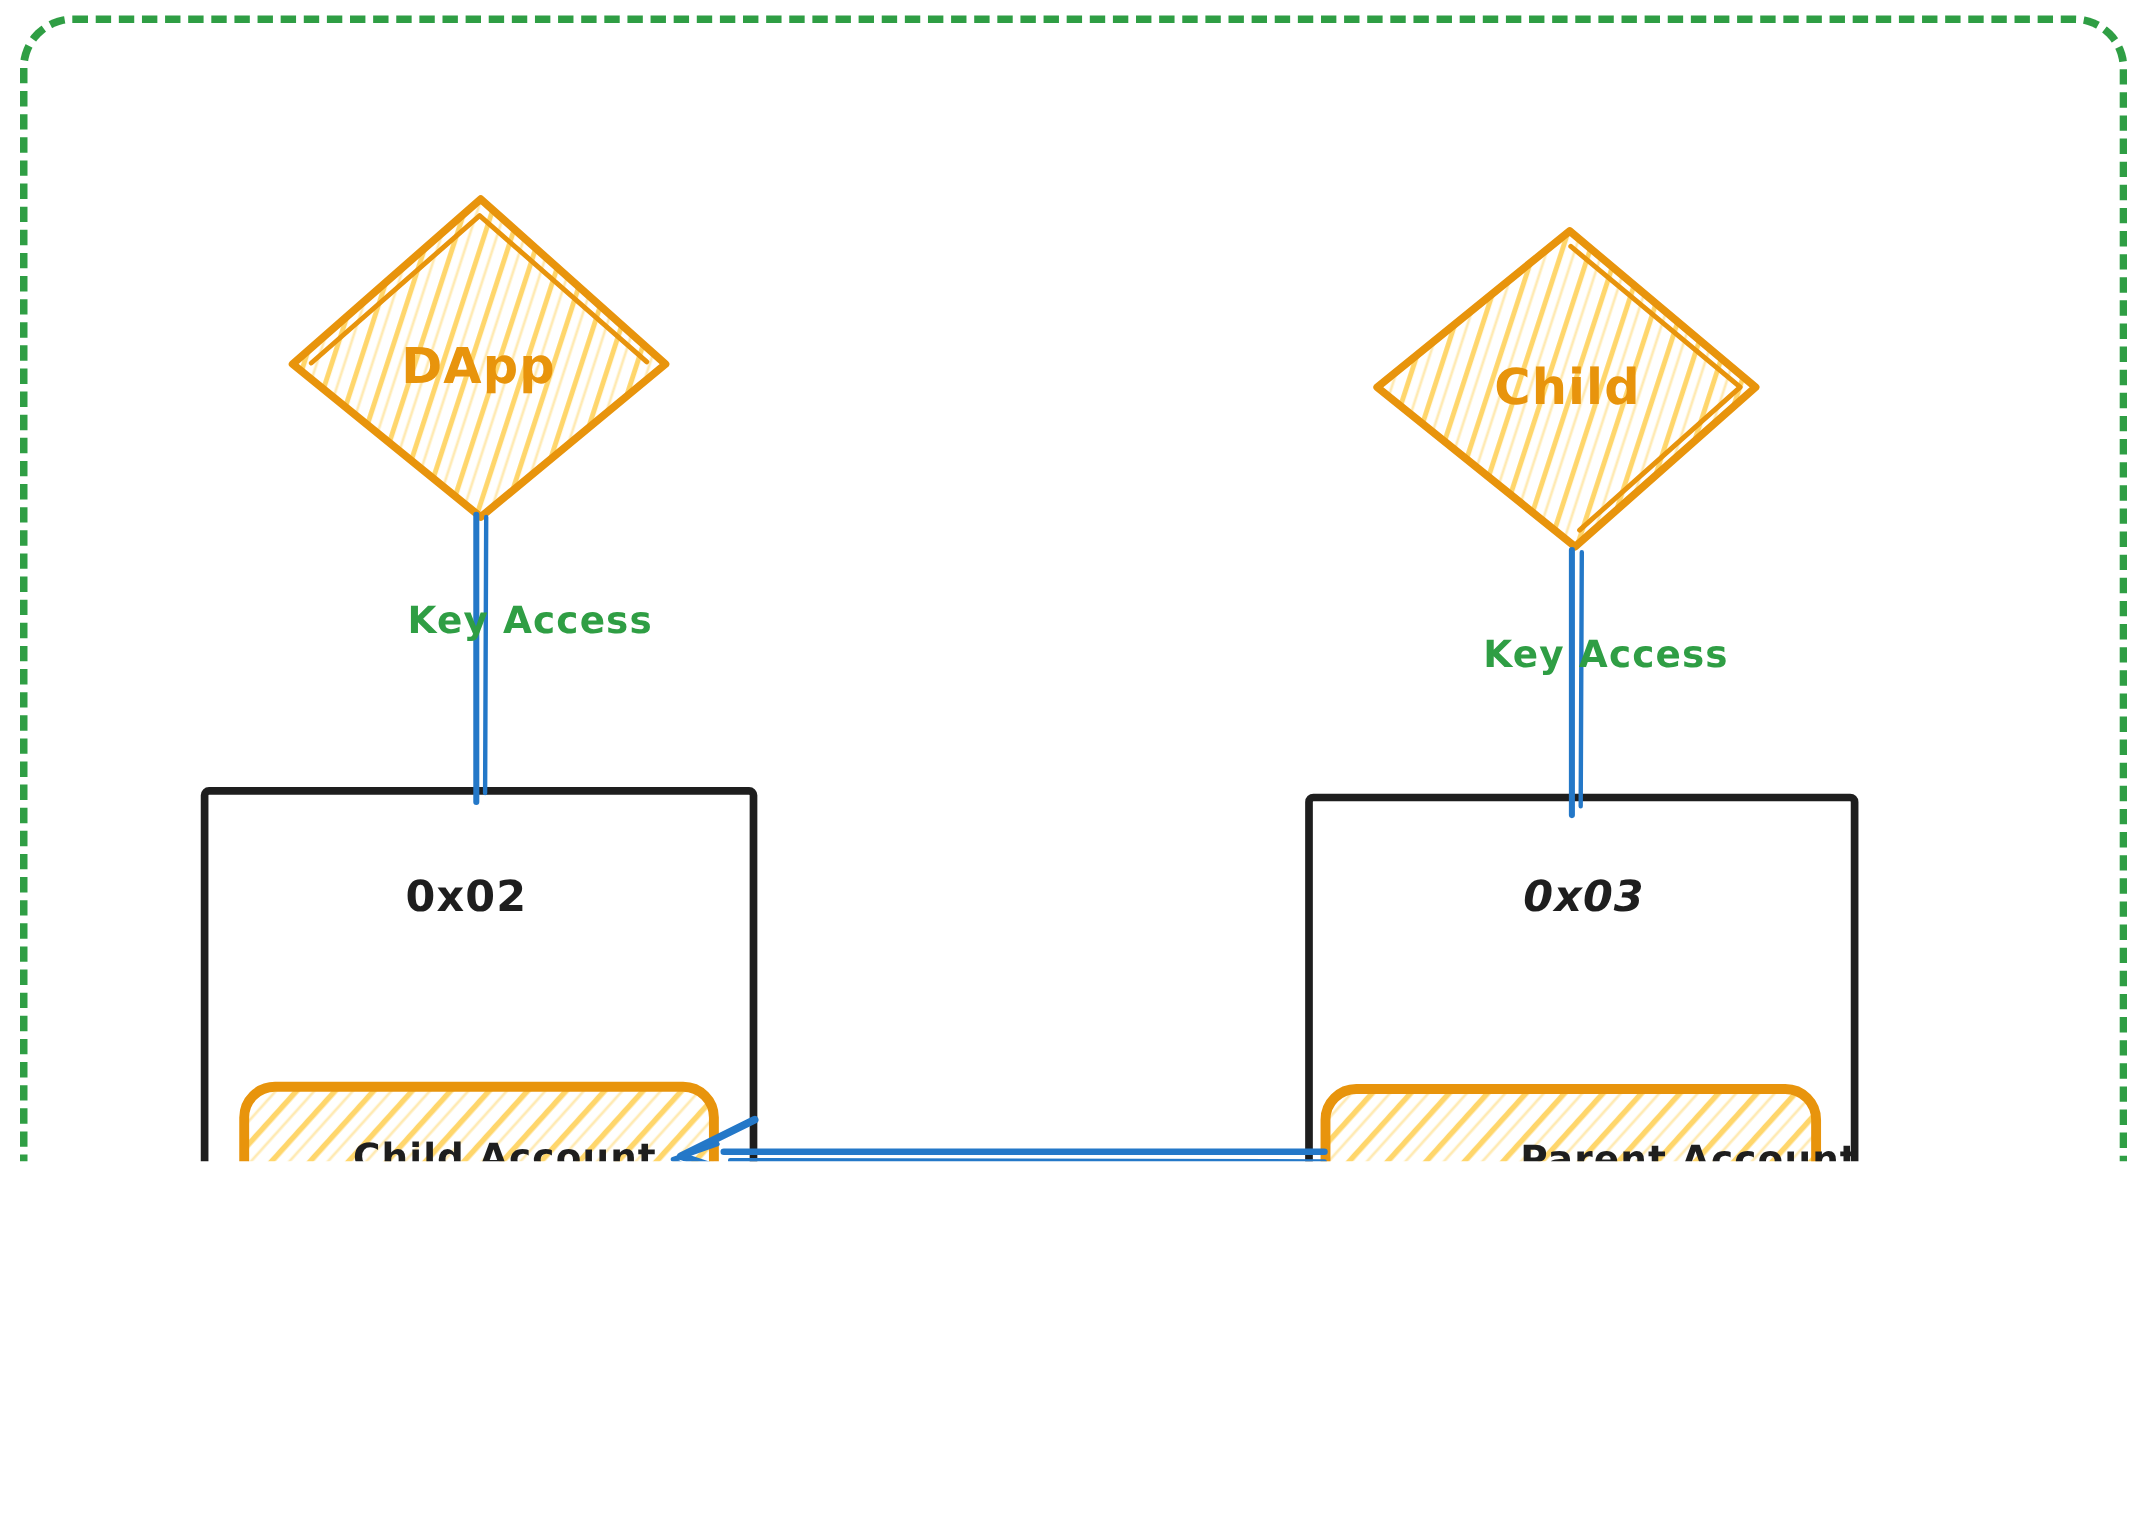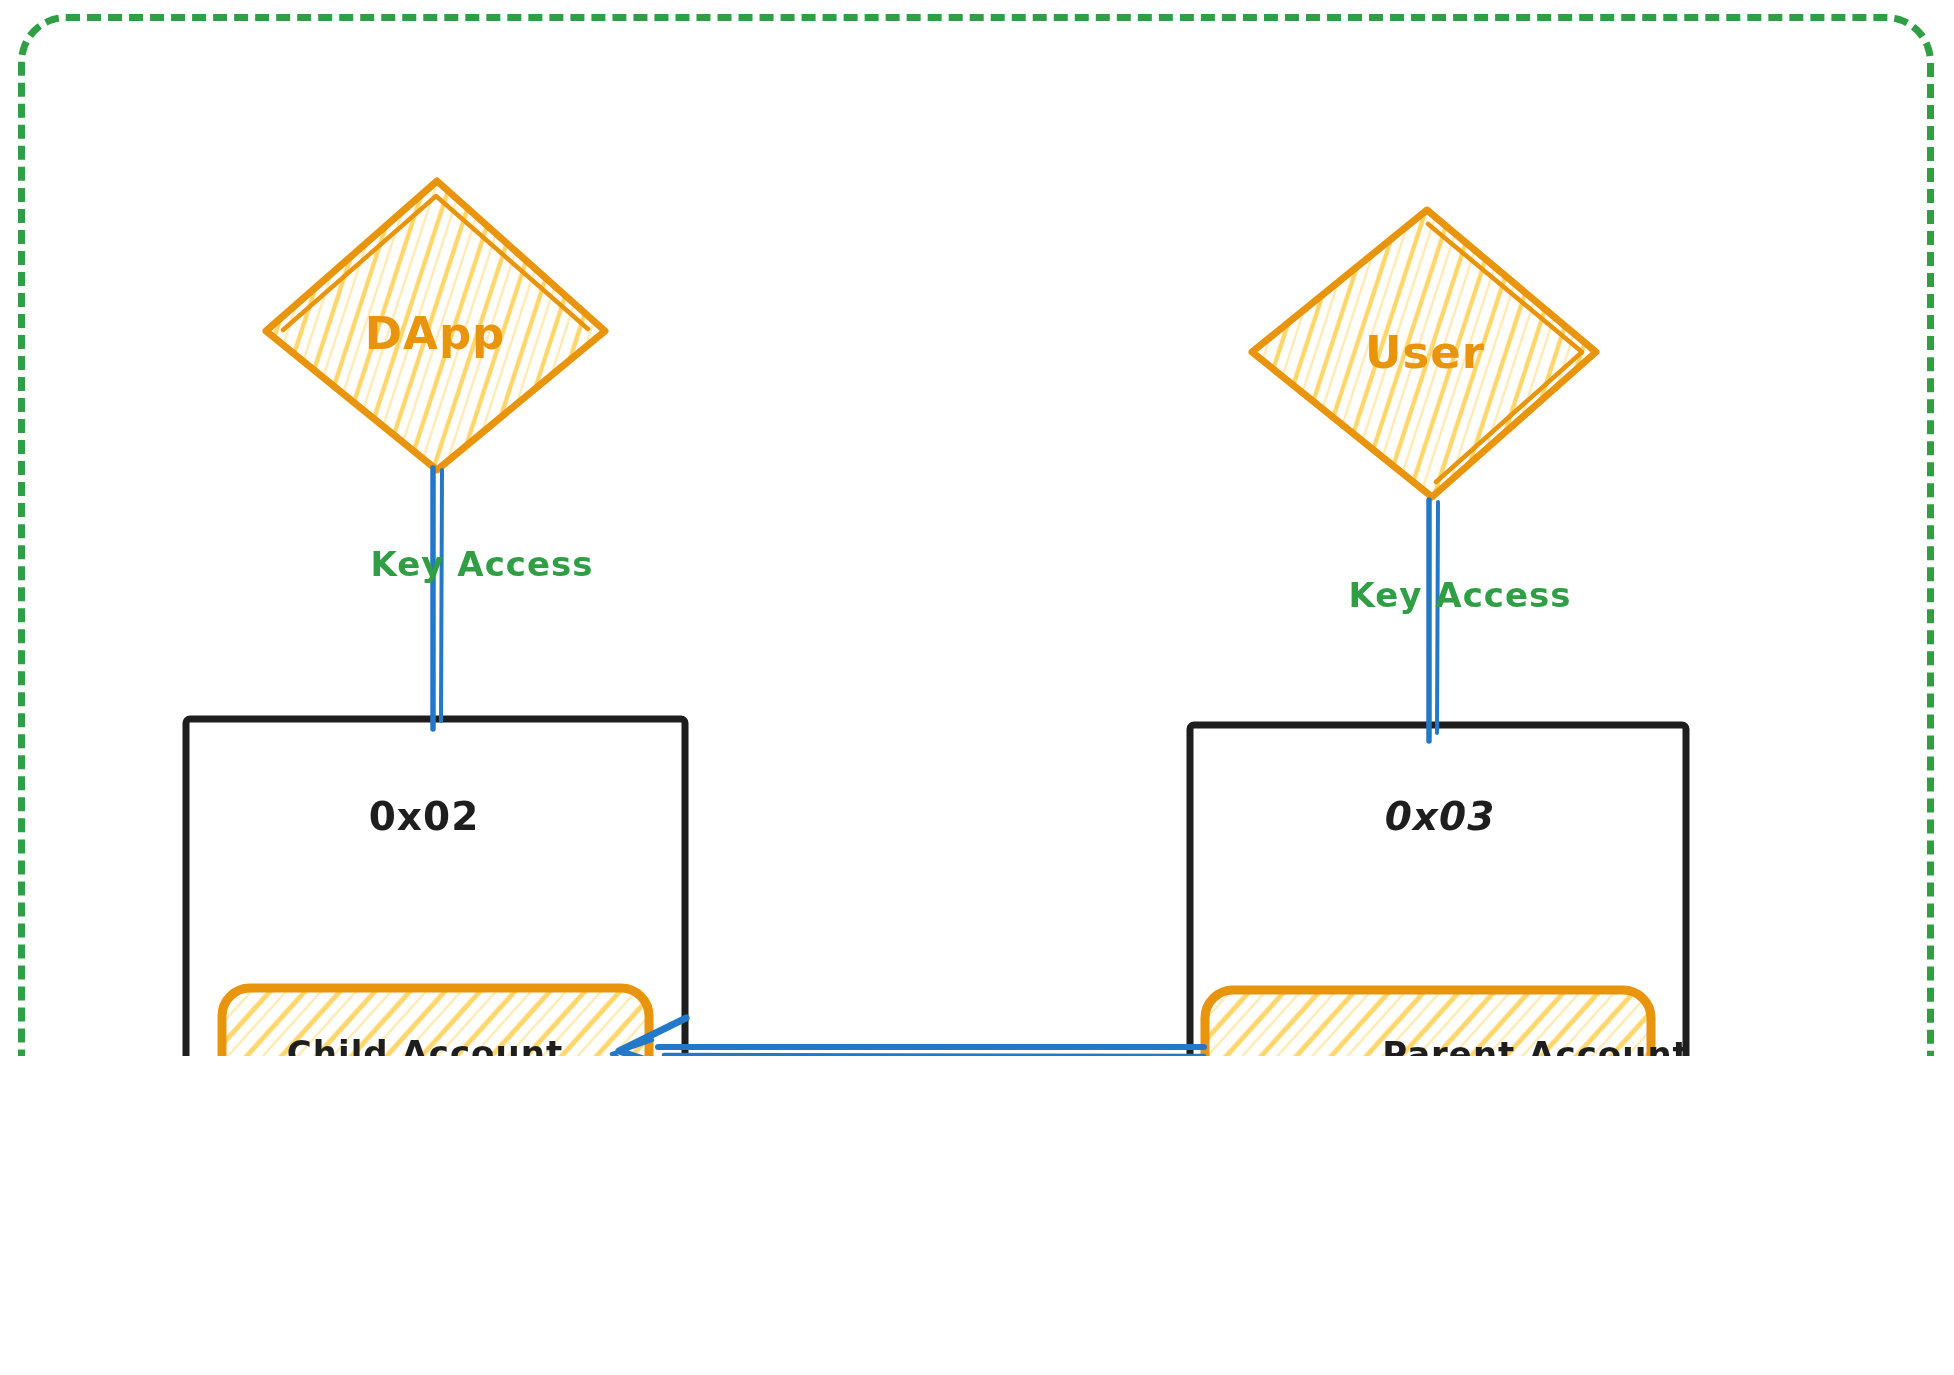--- a/index.html
+++ b/index.html
@@ -93,28 +93,28 @@
     <g stroke-linecap="round" stroke-linejoin="round" fill="none">
       <line class="s-blue" x1="1204" y1="1047" x2="658" y2="1047" stroke-width="6"></line>
       <line class="s-blue" x1="1204" y1="1056" x2="664" y2="1055" stroke-width="4.5"></line>
       <polyline class="s-blue" points="686,1018 619,1051 679,1071" stroke-width="7"></polyline>
       <polyline class="s-blue" points="652,1040 612,1054 661,1084" stroke-width="4.5"></polyline>
     </g>
   </svg>
 
   <div class="label lbl-orange" style="left:435px;  top:333px;">DApp</div>
 
-  <div class="label lbl-orange" style="left:1425px; top:352px;">User</div>
+  <div class="label lbl-orange" style="left:1425px; top:352px;">Child</div>
 
   <div class="label lbl-green" style="left:482px;  top:564px;">Key Access</div>
 
   <div class="label lbl-green" style="left:1460px; top:595px;">Key Access</div>
 
   <div class="label lbl-black-lg" style="left:424px;  top:816px;">0x02</div>
 
   <div class="label lbl-black-lg" style="left:1440px; top:816px;font-style:italic;">0x03</div>
 
-  <div class="label lbl-black-md" style="left:425px;  top:1053px;text-decoration:underline;">Child Account</div>
+  <div class="label lbl-black-md" style="left:459px;  top:1053px;text-decoration:underline;">Child Account</div>
 
   <div class="label lbl-black-md" style="left:1512px; top:1054px;margin-left:24px;">Parent Account</div>
 
 
 </div>
 
 </body></html>

